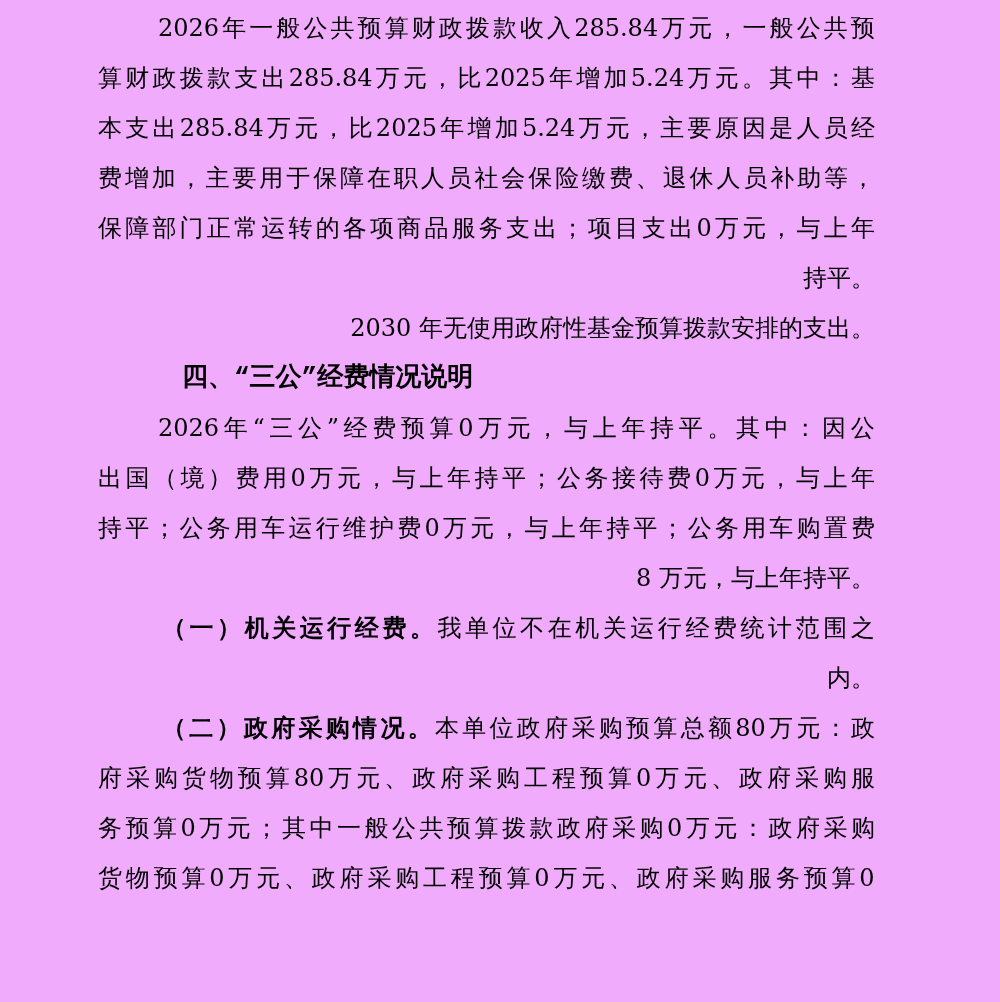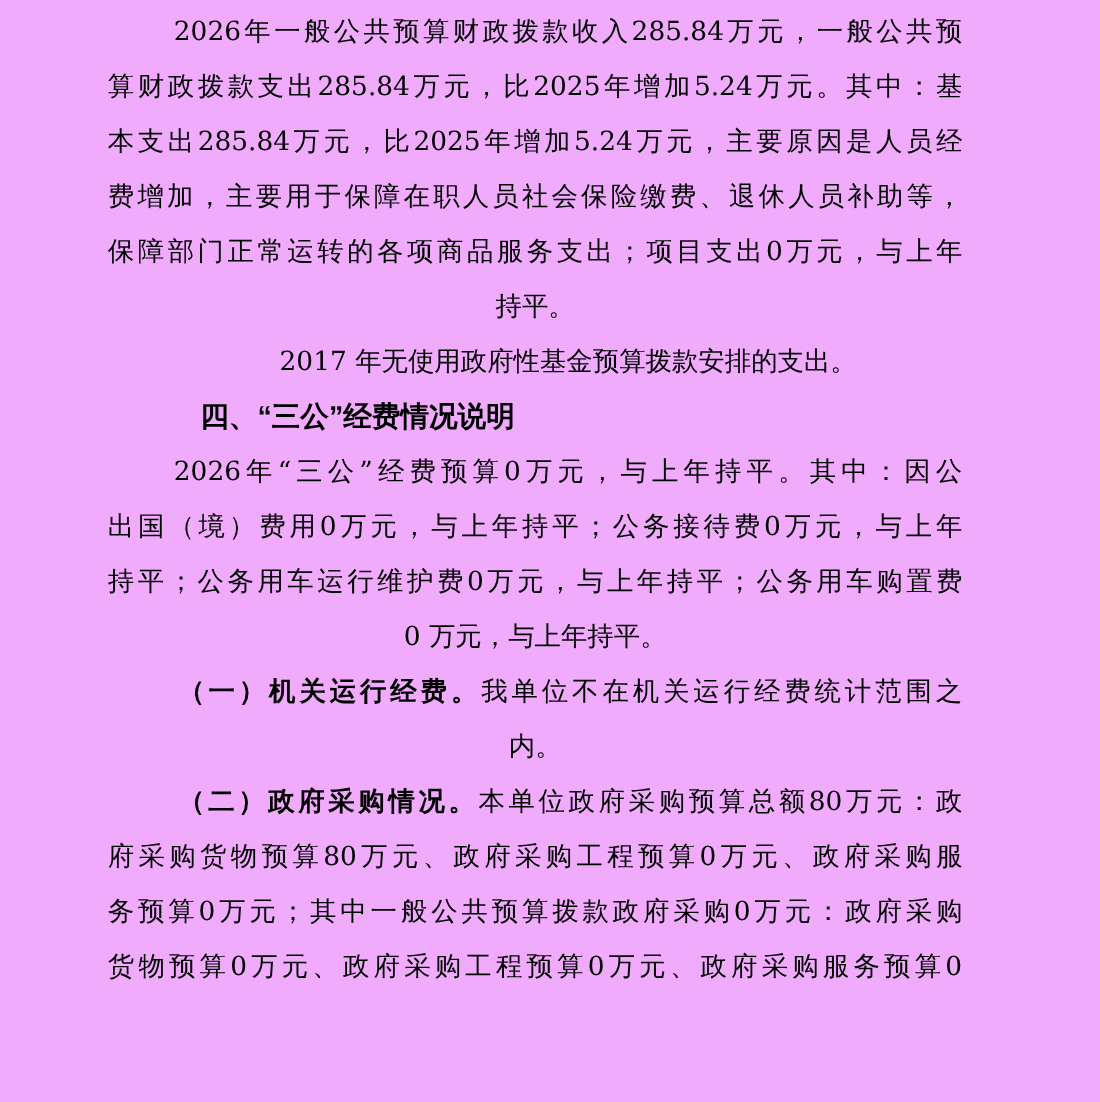--- a/index.html
+++ b/index.html
@@ -25,27 +25,27 @@
     letter-spacing: 0;
   }
   
   .jline {
     display: flex;
     justify-content: space-between;
     align-items: baseline;
   }
   
   .lleft {
-    text-align: center;
+    text-align: right;
     white-space: nowrap;
   }
   .ind   { padding-left: 60px; }  
   .ind-p { padding-left: 64px; }  
   .heading {
-    font-family: Liberation Sans, sans-serif;
+    font-family: Liberation Mono, monospace;
     font-weight: 700;
     font-size: 26px;
     padding-left: 84px;
     white-space: nowrap;
   }
   .b { font-weight: 700; }
 </style>
 </head>
 <body>
 
@@ -186,21 +186,21 @@
         <span>0</span>
         <span>万</span>
         <span>元</span>
         <span>，</span>
         <span>与</span>
         <span>上</span>
         <span>年</span>
       </div>
     <div class="line lleft">持平。</div>
 
-    <div class="line lleft ind">2017 年无使用政府性基金预算拨款安排的支出。</div>
+    <div class="line lleft ind">2030 年无使用政府性基金预算拨款安排的支出。</div>
 
     <div class="line heading">四、“三公”经费情况说明</div>
 
     <div class="line jline ind">
         <span>2026</span>
         <span>年</span>
         <span>“</span>
         <span>三</span>
         <span>公</span>
         <span>”</span>
@@ -279,21 +279,21 @@
         <span>平</span>
         <span>；</span>
         <span>公</span>
         <span>务</span>
         <span>用</span>
         <span>车</span>
         <span>购</span>
         <span>置</span>
         <span>费</span>
       </div>
-    <div class="line lleft">0 万元，与上年持平。</div>
+    <div class="line lleft">8 万元，与上年持平。</div>
 
 
     <div class="line jline ind-p">
         <span class="b">（</span>
         <span class="b">一</span>
         <span class="b">）</span>
         <span class="b">机</span>
         <span class="b">关</span>
         <span class="b">运</span>
         <span class="b">行</span>

